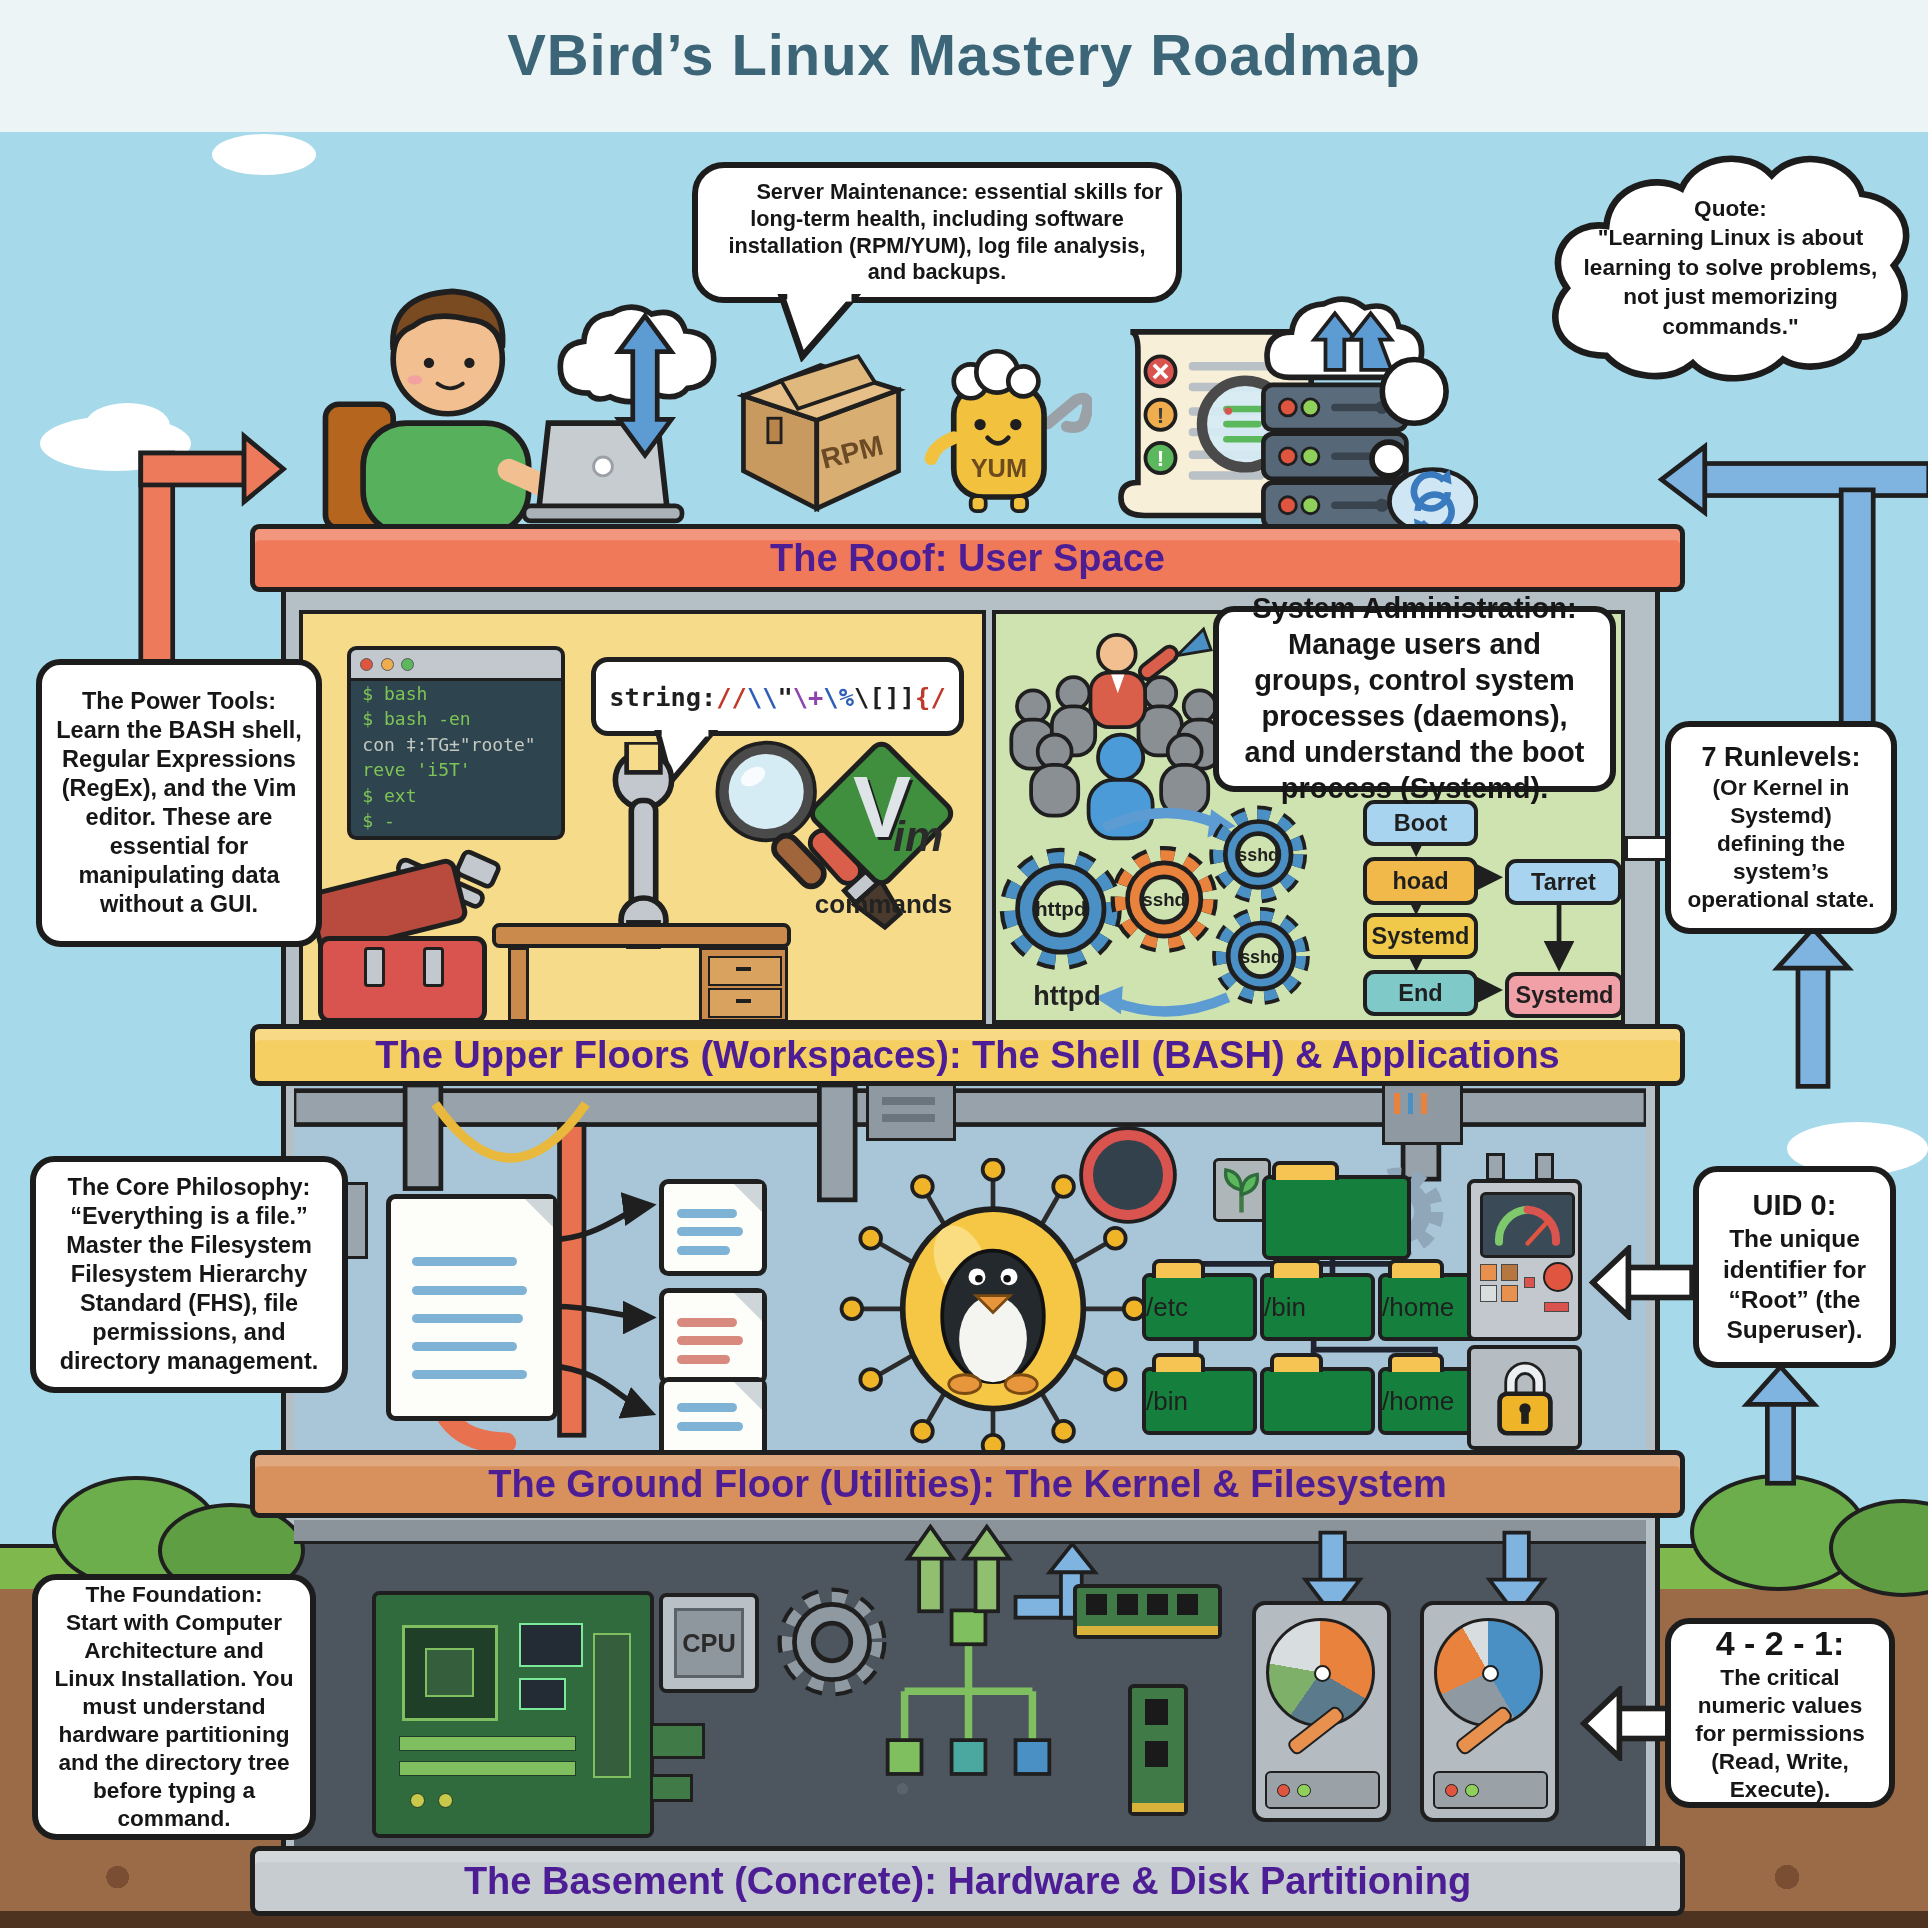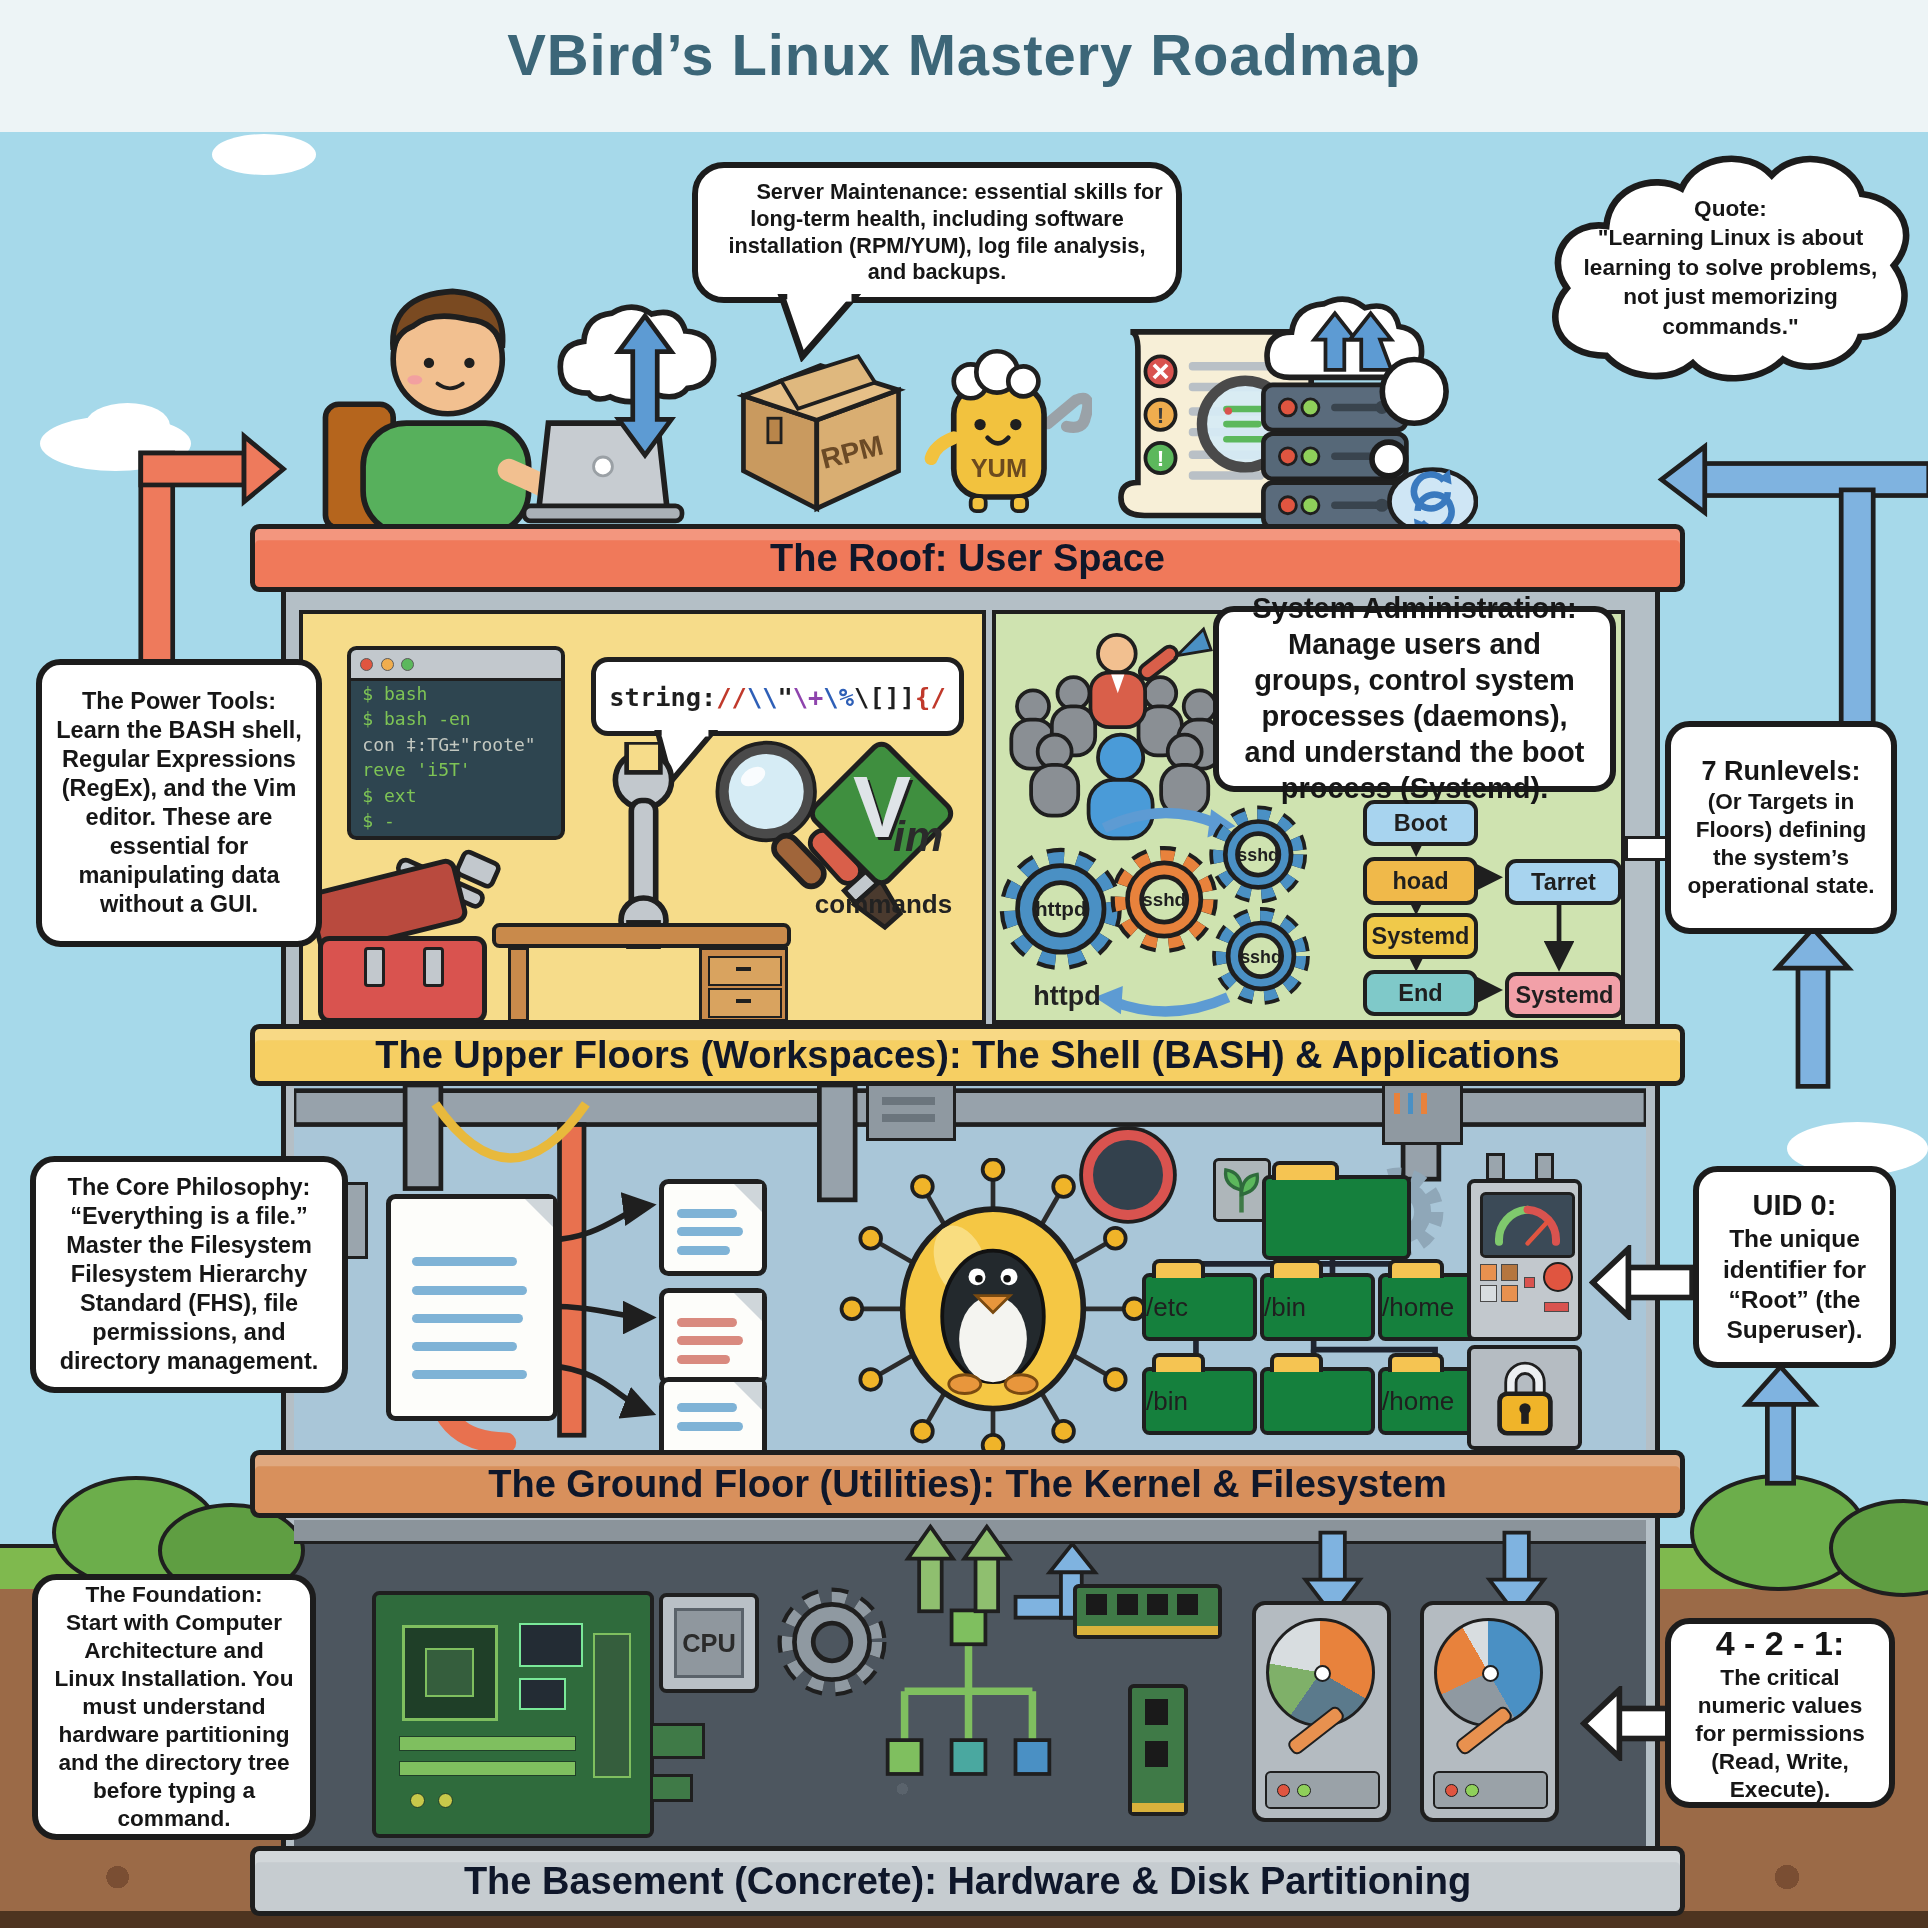--- a/index.html
+++ b/index.html
@@ -4,21 +4,21 @@
 <style>
   html,body{margin:0;padding:0;background:#a6d9ea;font-family:"Liberation Sans",sans-serif;}
   #stage{position:relative;width:1928px;height:1928px;overflow:hidden;background:#a6d9ea;}
   .abs{position:absolute;}
   .callout{position:absolute;background:#ffffff;border:6.6px solid #1c1c1c;border-radius:24.5px;
     text-align:center;font-weight:600;color:#161616;box-sizing:border-box;
     display:flex;flex-direction:column;justify-content:center;padding:13px 13px;line-height:1.24;z-index:6;}
   .callout .lead{font-weight:800;display:block;}
   .callout .b{font-weight:800;margin-left:45px;}
   .banner{position:absolute;border:5.6px solid #1f1f1f;border-radius:9.4px;text-align:center;font-weight:800;
-    color:#0f172a;box-sizing:border-box;display:flex;align-items:center;justify-content:center;
+    color:#4c1d95;box-sizing:border-box;display:flex;align-items:center;justify-content:center;
     font-size:38px;z-index:4;box-shadow:inset 0 11.3px 0 rgba(255,255,255,.22);}
   .fnode{position:absolute;border:4.7px solid #1f1f1f;border-radius:11.3px;font-weight:800;font-size:23.5px;
     display:flex;align-items:center;justify-content:center;color:#1f1f1f;z-index:3;}
   .folder{position:absolute;background:#15803d;border:4.7px solid #1f1f1f;border-radius:7.5px;
     display:flex;align-items:center;justify-content:flex-start;font-weight:400;font-size:26px;color:#1f1f1f;z-index:3;}
   .folder::before{content:"";position:absolute;top:-18px;left:5.6px;width:42%;height:15px;background:#f5c452;
     border:4.7px solid #1f1f1f;border-bottom:none;border-radius:7.5px 7.5px 0 0;}
   .doc{position:absolute;background:#fdfdfa;border:5.6px solid #1f1f1f;border-radius:9.4px;z-index:3;}
   .doc .fold{position:absolute;top:0;right:0;width:0;height:0;border-style:solid;
     border-width:0 28px 28px 0;border-color:transparent #cfd6da transparent transparent;}
@@ -688,21 +688,21 @@
       <div style="position:absolute;left:30px;top:11.3px;width:11.3px;height:11.3px;border-radius:50%;background:#8fd05a;border:1.9px solid #1f1f1f;"></div>
     </div>
   </div>
 
   <div class="callout" style="left:36px;top:659px;width:286px;height:288px;font-size:23.5px;">
     <span class="lead">The Power Tools:</span>
     <span>Learn the BASH shell, Regular Expressions (RegEx), and the Vim editor. These are essential for manipulating data without a GUI.</span>
   </div>
   <div class="callout" style="left:1665px;top:721px;width:232px;height:213px;font-size:22.6px;">
     <span class="lead" style="font-size:27px;">7 Runlevels:</span>
-    <span>(Or Targets in Floors) defining the system’s operational state.</span>
+    <span>(Or Kernel in Systemd) defining the system’s operational state.</span>
   </div>
   <div class="callout" style="left:30px;top:1156px;width:318px;height:237px;font-size:23.5px;">
     <span class="lead">The Core Philosophy:</span>
     <span><span>“Everything is a file.” Master the </span><span style="font-weight: 800; text-align: right;">Filesystem Filesystem Hierarchy Standard (FHS),</span><span> file permissions, and directory management.</span></span>
   </div>
   <div class="callout" style="left:1693px;top:1166px;width:203px;height:202px;font-size:24.5px;">
     <span class="lead" style="font-size:29px;">UID 0:</span>
     <span>The unique identifier for “Root” (the Superuser).</span>
   </div>
   <div class="callout" style="left:32px;top:1574px;width:284px;height:266px;font-size:22.6px;">

